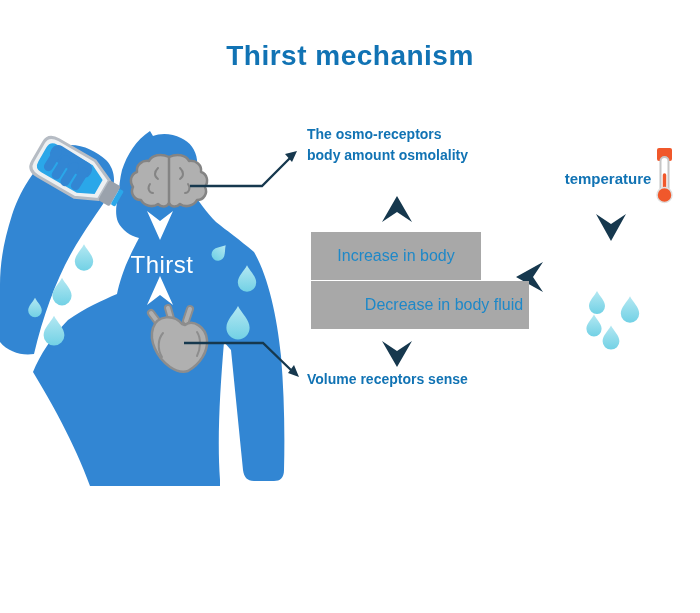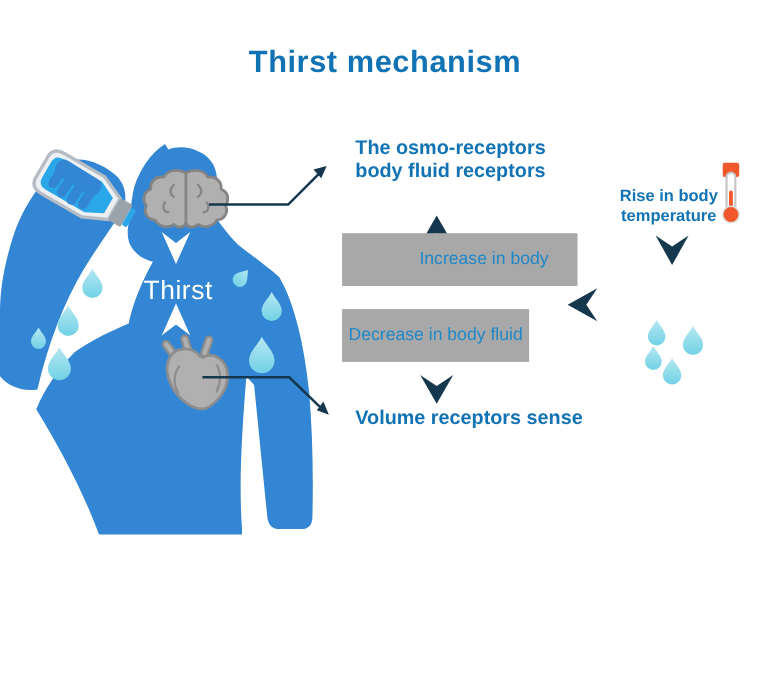--- a/index.html
+++ b/index.html
@@ -2,28 +2,28 @@
 <html style="--title_blue: #1173b4; --text_blue: #1173b4; --box_text_blue: #1e88c8; --box_gray: #a8a8a8; --body_blue: #3286d3; --navy: #16384e; --water_blue: #2aa7e9; --drop_light: #b4e8f2; --drop_dark: #72d1e5; --organ_gray: #b0b0b0; --organ_outline: #8d8d8d; --thermometer_orange: #f0582b; --white: #ffffff;"><head>
 <meta charset="utf-8">
 <style>
   html,body{margin:0;padding:0;background:#fff;}
   .stage{position:relative;width:700px;height:613px;background:#fff;overflow:hidden;
          font-family:"Liberation Sans", sans-serif;}
   .stage svg{position:absolute;left:0;top:0;}
   .txt{position:absolute;}
   .title{left:0;top:40px;width:700px;text-align:center;font-size:28px;font-weight:bold;
          letter-spacing:.5px;color:var(--title_blue,#1173b4);}
-  .annot{font-size:18px;font-weight:bold;color:var(--text_blue,#1173b4);line-height:21px;margin-left:16px;}
+  .annot{font-size:14px;font-weight:bold;color:var(--text_blue,#1173b4);line-height:21px;}
   .osmo{left:307px;top:124px;}
   .volume{left:307px;top:369px;text-align:center;}
   .flowbox{left:311px;width:170px;height:48px;background:var(--box_gray,#a8a8a8);
            color:var(--box_text_blue,#1e88c8);font-size:16px;line-height:20px;
            display:flex;flex-direction:column;align-items:center;justify-content:center;text-align:center;}
-  .box-increase{top:212px;padding-left:44px;}
-  .box-decrease{top:281px;}
+  .box-increase{top:232px;}
+  .box-decrease{top:281px;padding-left:48px;}
   .sidetxt{font-size:15px;font-weight:bold;color:var(--text_blue,#1173b4);
            text-align:center;line-height:18px;}
   .rise{left:560px;top:170px;width:96px;}
   .sweating{left:562px;top:273px;width:100px;}
   .thirst{left:120px;top:251px;width:84px;text-align:center;color:#fff;font-size:24px;
           letter-spacing:.5px;font-weight:normal;}
 </style>
 </head>
 <body>
 
@@ -126,36 +126,35 @@
     <use href="#drop" transform="translate(597,302) scale(1.0)"></use>
     <use href="#drop" transform="translate(630,309) scale(1.15)"></use>
     <use href="#drop" transform="translate(594,325) scale(0.95)"></use>
     <use href="#drop" transform="translate(611,337) scale(1.05)"></use>
   </svg>
 
   <div class="txt title">Thirst mechanism</div>
 
   <div class="txt annot osmo">
     <div>The osmo-receptors</div>
-    <div>body fluid receptors</div>
+    <div>body amount osmolality</div>
   </div>
 
   <div class="txt flowbox box-increase">
     <div>Increase in body</div>
   </div>
 
   <div class="txt flowbox box-decrease">
     <div>Decrease in body fluid</div>
   </div>
 
   <div class="txt annot volume">
     <div>Volume receptors sense</div>
   </div>
 
   <div class="txt sidetxt rise">
-    <div>Rise in body</div>
     <div>temperature</div>
   </div>
 
 
   <div class="txt thirst">Thirst</div>
 
 </div>
 
 </body></html>

